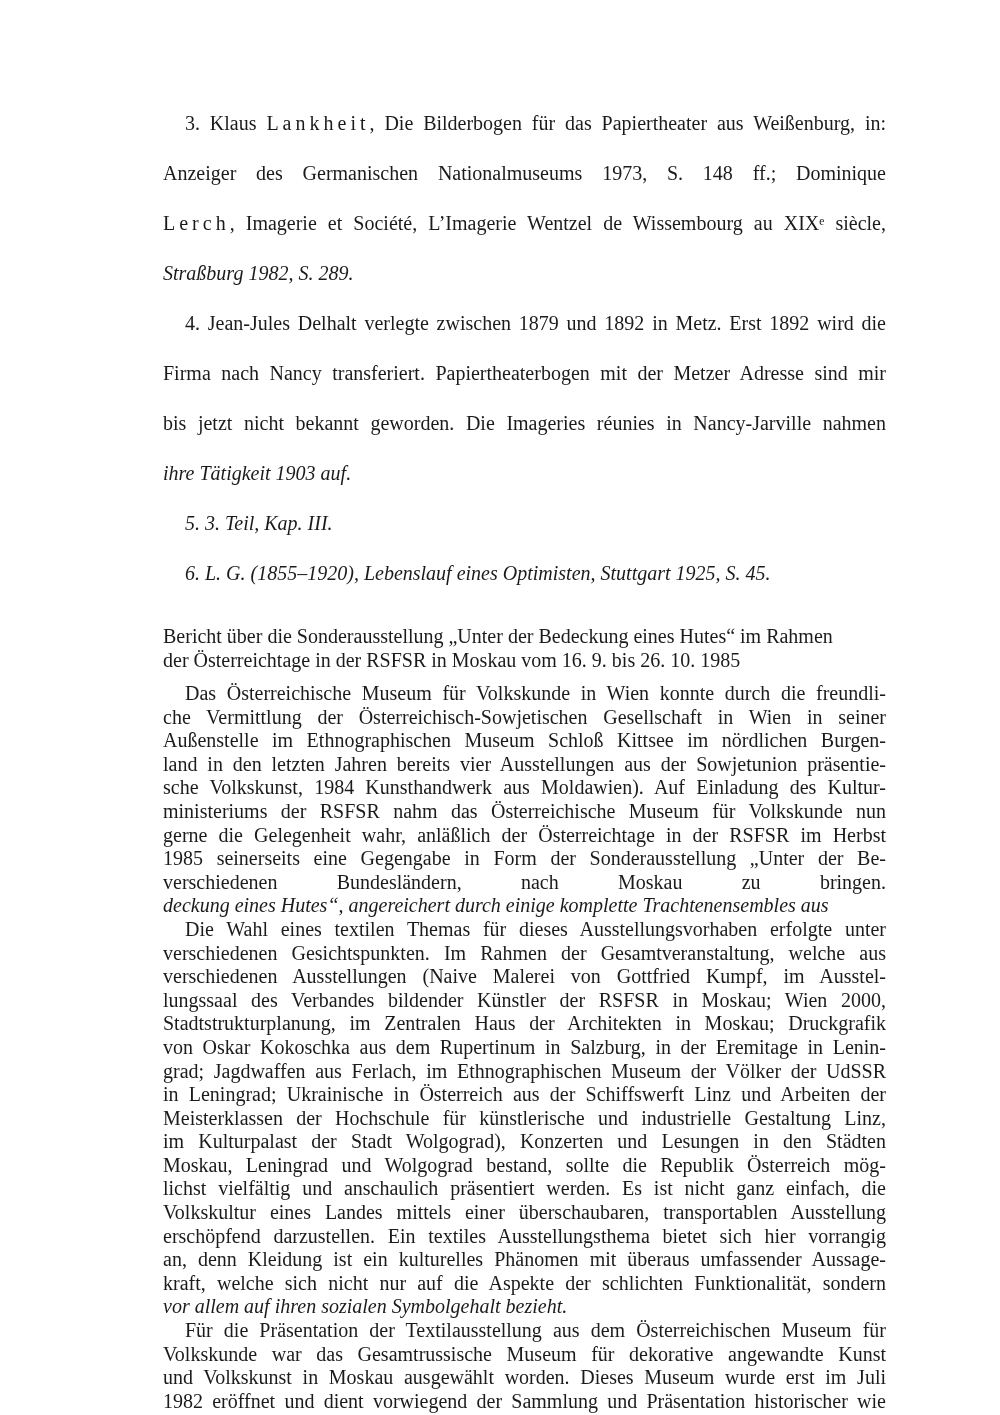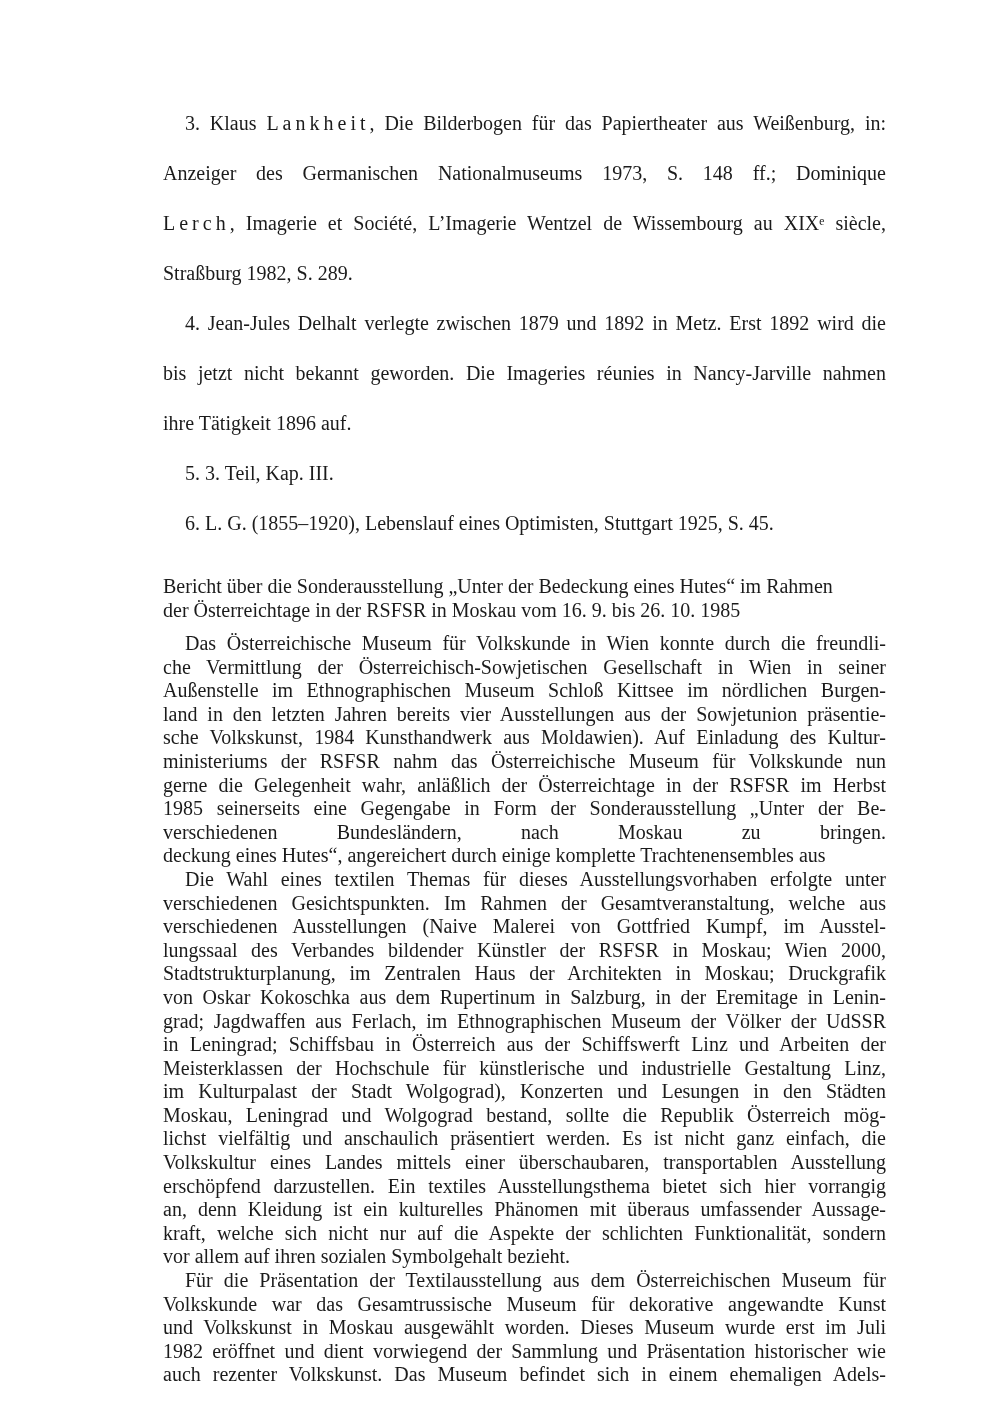--- a/index.html
+++ b/index.html
@@ -22,21 +22,21 @@
     width: 723px;
   }
   .para { margin: 0; }
   .para .line {
     font-size: 20px;
     text-align: justify;
     text-align-last: justify;
     white-space: normal;
   }
   .para .line:first-child { text-indent: 22px; }
-  .para .line:last-child { text-align-last: left; }
+  .para .line:last-child { text-align-last: left; font-style: italic; }
   .para.cont .line:last-child { text-align-last: justify; }
   .footnotes .line { line-height: 25px; margin-top: 25px; }
   .bodytext .line { line-height: 23.6px; }
   .article-title {
     margin: 38px 0 10px 0;
     font-size: 20px;
     font-weight: normal;
     line-height: 24px;
   }
   .article-title .title-line { display: block; }
@@ -54,22 +54,23 @@
 
   <section class="footnotes">
     <div class="para footnote">
         <div class="line">3. Klaus L a n k h e i t , Die Bilderbogen für das Papiertheater aus Weißenburg, in:</div>
         <div class="line">Anzeiger des Germanischen Nationalmuseums 1973, S. 148 ff.; Dominique</div>
         <div class="line">L e r c h , Imagerie et Société, L’Imagerie Wentzel de Wissembourg au XIXᵉ siècle,</div>
         <div class="line">Straßburg 1982, S. 289.</div>
       </div>
     <div class="para footnote">
         <div class="line">4. Jean-Jules Delhalt verlegte zwischen 1879 und 1892 in Metz. Erst 1892 wird die</div>
+        <div class="line">Firma nach Nancy transferiert. Papiertheaterbogen mit der Metzer Adresse sind mir</div>
         <div class="line">bis jetzt nicht bekannt geworden. Die Imageries réunies in Nancy-Jarville nahmen</div>
-        <div class="line">ihre Tätigkeit 1896 auf.</div>
+        <div class="line">ihre Tätigkeit 1903 auf.</div>
       </div>
     <div class="para footnote">
         <div class="line">5. 3. Teil, Kap. III.</div>
       </div>
     <div class="para footnote">
         <div class="line">6. L. G. (1855–1920), Lebenslauf eines Optimisten, Stuttgart 1925, S. 45.</div>
       </div>
   </section>
 
   <h2 class="article-title">
@@ -91,21 +92,21 @@
         <div class="line">deckung eines Hutes“, angereichert durch einige komplette Trachtenensembles aus</div>
       </div>
     <div class="para">
         <div class="line">Die Wahl eines textilen Themas für dieses Ausstellungsvorhaben erfolgte unter</div>
         <div class="line">verschiedenen Gesichtspunkten. Im Rahmen der Gesamtveranstaltung, welche aus</div>
         <div class="line">verschiedenen Ausstellungen (Naive Malerei von Gottfried Kumpf, im Ausstel-</div>
         <div class="line">lungssaal des Verbandes bildender Künstler der RSFSR in Moskau; Wien 2000,</div>
         <div class="line">Stadtstrukturplanung, im Zentralen Haus der Architekten in Moskau; Druckgrafik</div>
         <div class="line">von Oskar Kokoschka aus dem Rupertinum in Salzburg, in der Eremitage in Lenin-</div>
         <div class="line">grad; Jagdwaffen aus Ferlach, im Ethnographischen Museum der Völker der UdSSR</div>
-        <div class="line">in Leningrad; Schiffsbau in Österreich aus der Schiffswerft Linz und Arbeiten der</div>
+        <div class="line">in Leningrad; Ukrainische in Österreich aus der Schiffswerft Linz und Arbeiten der</div>
         <div class="line">Meisterklassen der Hochschule für künstlerische und industrielle Gestaltung Linz,</div>
         <div class="line">im Kulturpalast der Stadt Wolgograd), Konzerten und Lesungen in den Städten</div>
         <div class="line">Moskau, Leningrad und Wolgograd bestand, sollte die Republik Österreich mög-</div>
         <div class="line">lichst vielfältig und anschaulich präsentiert werden. Es ist nicht ganz einfach, die</div>
         <div class="line">Volkskultur eines Landes mittels einer überschaubaren, transportablen Ausstellung</div>
         <div class="line">erschöpfend darzustellen. Ein textiles Ausstellungsthema bietet sich hier vorrangig</div>
         <div class="line">an, denn Kleidung ist ein kulturelles Phänomen mit überaus umfassender Aussage-</div>
         <div class="line">kraft, welche sich nicht nur auf die Aspekte der schlichten Funktionalität, sondern</div>
         <div class="line">vor allem auf ihren sozialen Symbolgehalt bezieht.</div>
       </div>

